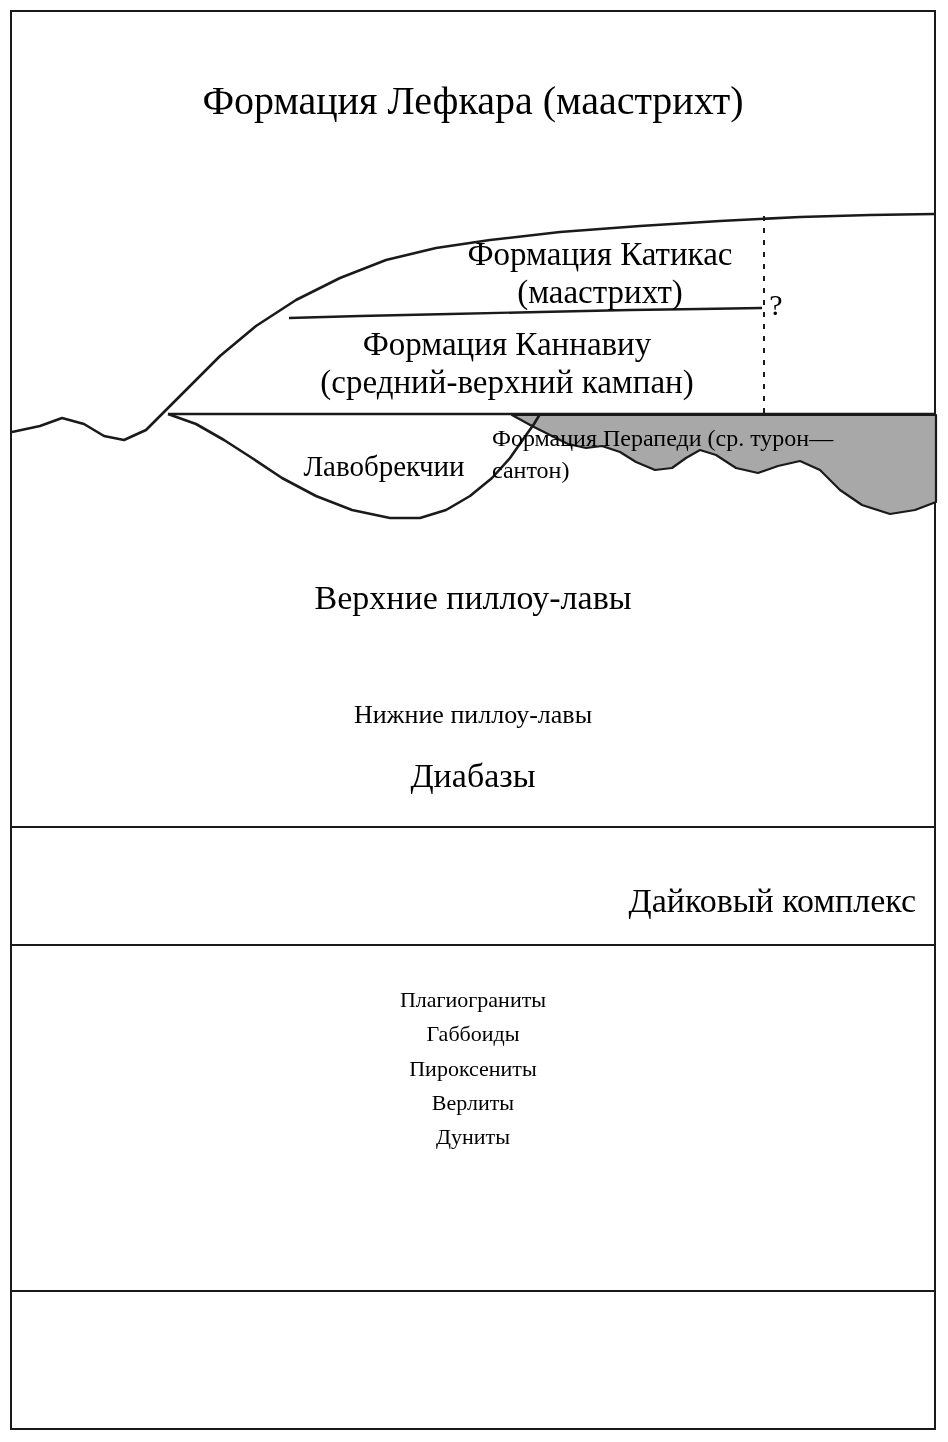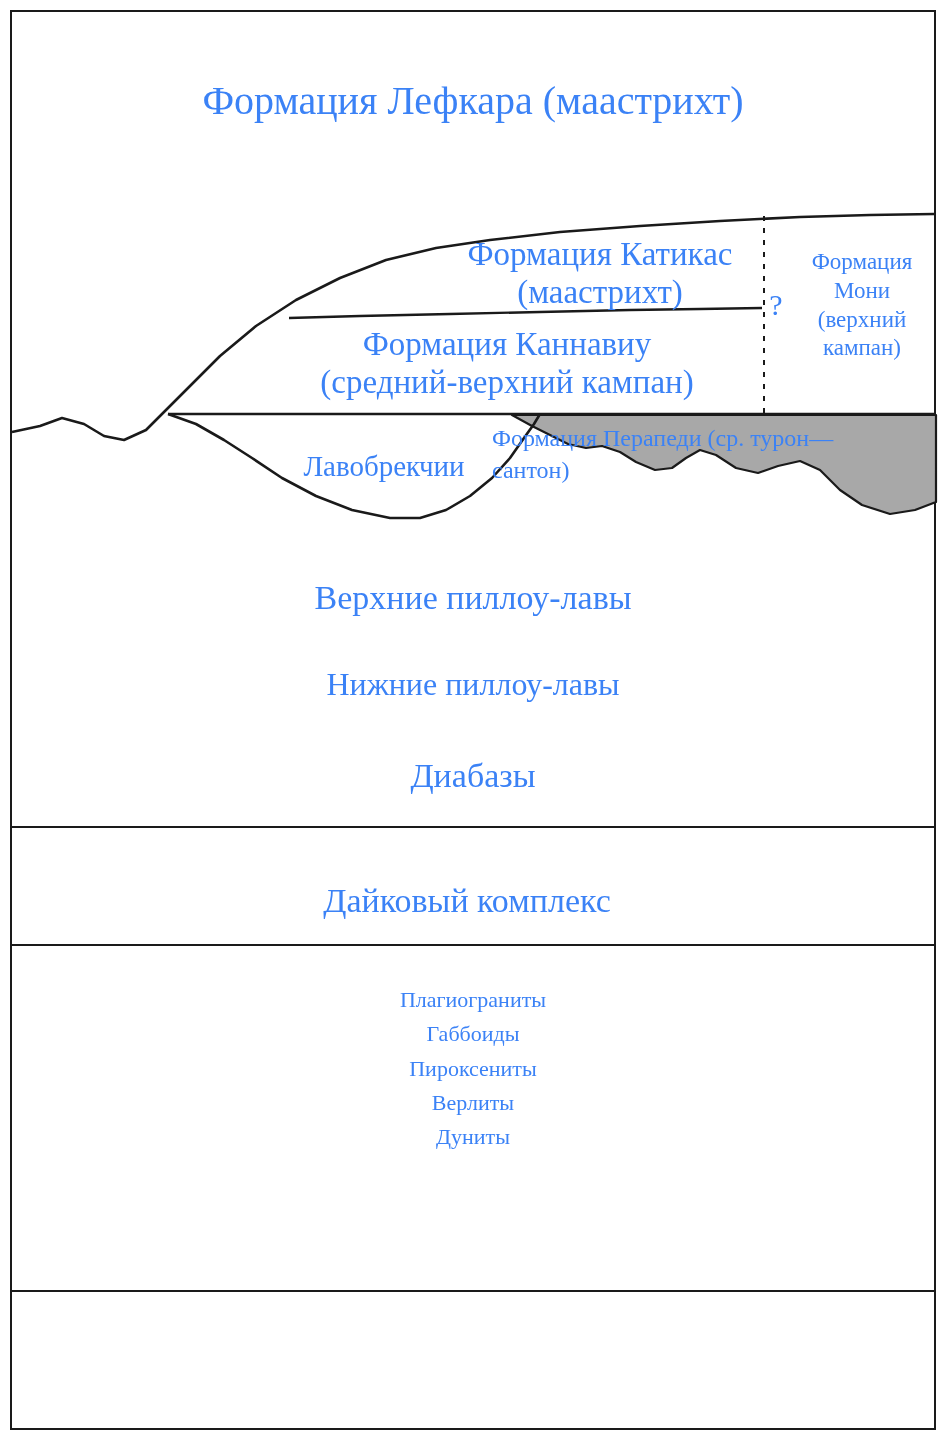--- a/index.html
+++ b/index.html
@@ -44,21 +44,21 @@
     width: 948px;
     height: 1442px;
     pointer-events: none;
   }
   
   .lbl {
     position: absolute;
     text-align: center;
     line-height: 1.16;
     white-space: pre-line;
-    color: #3b82f6;
+    color: #000000;
   }
   .t-lefkara {
     left: 30px;
     top: 78px;
     width: 886px;
     font-size: 40px;
   }
   .t-katikas {
     left: 430px;
     top: 235px;
@@ -100,35 +100,36 @@
     text-align: left;
   }
   .t-upperpillow {
     left: 30px;
     top: 578px;
     width: 886px;
     font-size: 34px;
   }
   .t-lowerpillow {
     left: 30px;
-    top: 666px;
+    top: 700px;
     width: 886px;
-    font-size: 32px;
+    font-size: 26px;
   }
   .t-diabase {
     left: 30px;
     top: 756px;
     width: 886px;
     font-size: 34px;
   }
   .t-dyke {
-    left: 24px;
+    left: 30px;
     top: 881px;
     width: 886px;
     font-size: 34px;
+    text-align: right;
   }
   .t-plutonic {
     left: 30px;
     top: 983px;
     width: 886px;
     font-size: 22px;
     line-height: 1.56;
   }
   .t-harzburgite {
     left: 30px;
@@ -161,24 +162,20 @@
 
   <div class="hrule" style="top:826px;"></div>
   <div class="hrule" style="top:944px;"></div>
   <div class="hrule" style="top:1290px;"></div>
 
   <div class="lbl t-lefkara">Формация Лефкара (маастрихт)</div>
   <div class="lbl t-kannaviu">Формация Каннавиу
 (средний-верхний кампан)</div>
   <div class="lbl t-katikas">Формация Катикас
 (маастрихт)</div>
-  <div class="lbl t-moni">Формация
-Мони
-(верхний
-кампан)</div>
   <div class="lbl t-question">?</div>
   <div class="lbl t-lavobreccia">Лавобрекчии</div>
   <div class="lbl t-perapedi">Формация Перапеди (ср. турон—
 сантон)</div>
   <div class="lbl t-upperpillow">Верхние пиллоу-лавы</div>
   <div class="lbl t-lowerpillow">Нижние пиллоу-лавы</div>
   <div class="lbl t-diabase">Диабазы</div>
   <div class="lbl t-dyke">Дайковый комплекс</div>
   <div class="lbl t-plutonic">Плагиограниты
 Габбоиды

